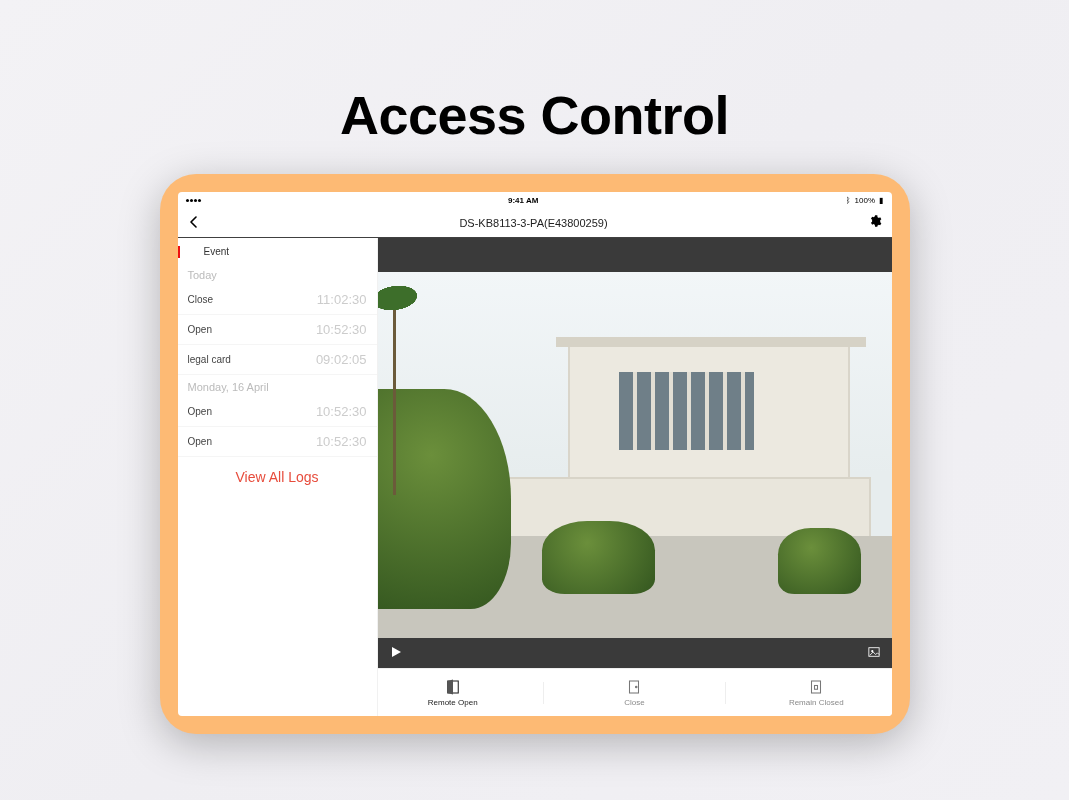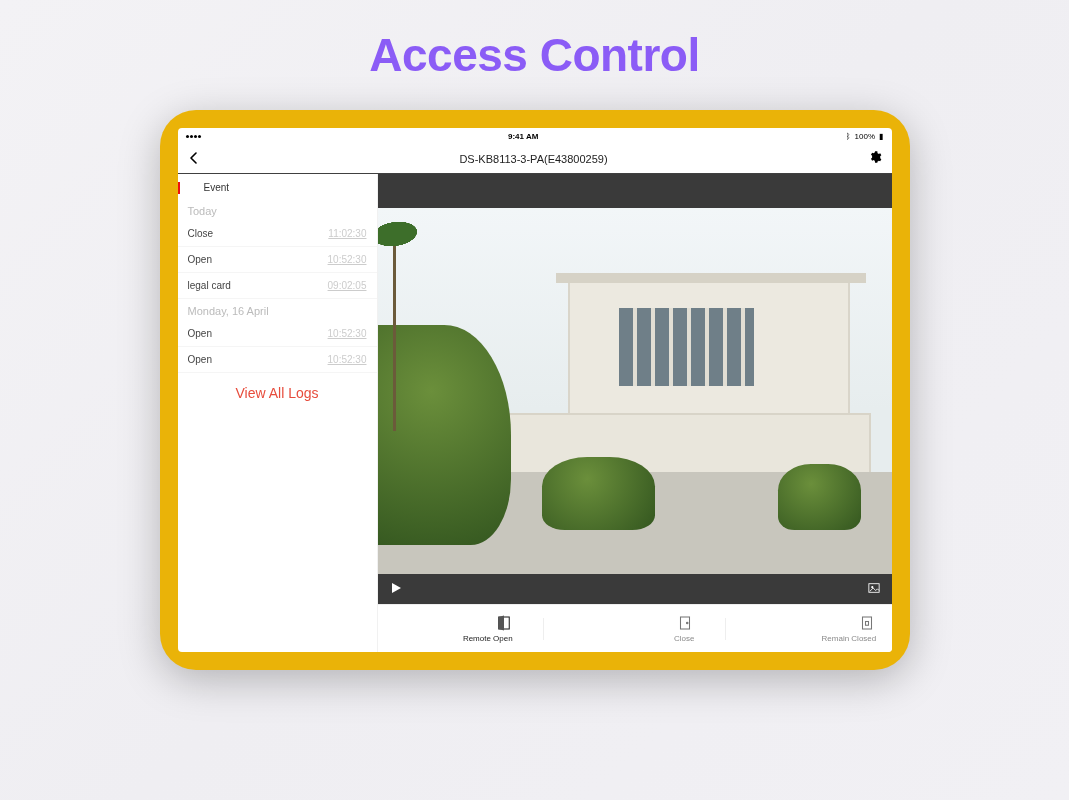--- a/index.html
+++ b/index.html
@@ -6,32 +6,32 @@
   html, body { width: 1069px; height: 800px; }
   body {
     font-family: -apple-system, "Helvetica Neue", Arial, sans-serif;
     background: linear-gradient(135deg, #f3f2f5 0%, #efeef2 50%, #f1f0f4 100%);
     display: flex;
     flex-direction: column;
     align-items: center;
     overflow: hidden;
   }
   .page-title {
-    font-size: 46px;
+    font-size: 54px;
     font-weight: 800;
-    color: #8b5cf6;
+    color: #000000;
     letter-spacing: -0.5px;
-    margin-top: 28px;
+    margin-top: 84px;
     margin-bottom: 28px;
   }
   
   .tablet {
     width: 750px;
     height: 560px;
-    background: #eab308;
+    background: #fdba74;
     border-radius: 36px;
     padding: 18px;
     box-shadow: 0 10px 40px rgba(0,0,0,.25);
   }
   .screen {
     width: 100%;
     height: 100%;
     background: #fff;
     border-radius: 4px;
     display: flex;
@@ -105,21 +105,21 @@
   }
   .log-row {
     display: flex;
     justify-content: space-between;
     align-items: center;
     padding: 7px 10px;
     border-bottom: 1px solid #f5f5f5;
     cursor: pointer;
   }
   .log-row .name { color: #444; font-size: 10px; }
-  .log-row .time { color: #ccc; font-size: 10px; text-decoration: underline; }
+  .log-row .time { color: #ccc; font-size: 13px; }
   .view-all {
     text-align: center;
     color: #e74c3c;
     font-size: 14px;
     padding: 12px 0;
     cursor: pointer;
   }
   
   .video-panel {
     flex: 1;
@@ -197,21 +197,21 @@
     height: 48px;
     display: flex;
     align-items: center;
     justify-content: space-around;
     border-top: 1px solid #eee;
   }
   .action-sep { width:1px; height:22px; background:#eee; }
   .action {
     display: flex;
     flex-direction: column;
-    align-items: flex-end;
+    align-items: center;
     gap: 2px;
     color: #8a8a8a;
     font-size: 8px;
     cursor: pointer;
     width: 120px;
   }
   .action svg { width: 18px; height: 18px; stroke:#777; fill:none; stroke-width:1.4; }
   .action.active { color:#222; }
   .action.active svg { stroke:#222; }
 </style>

